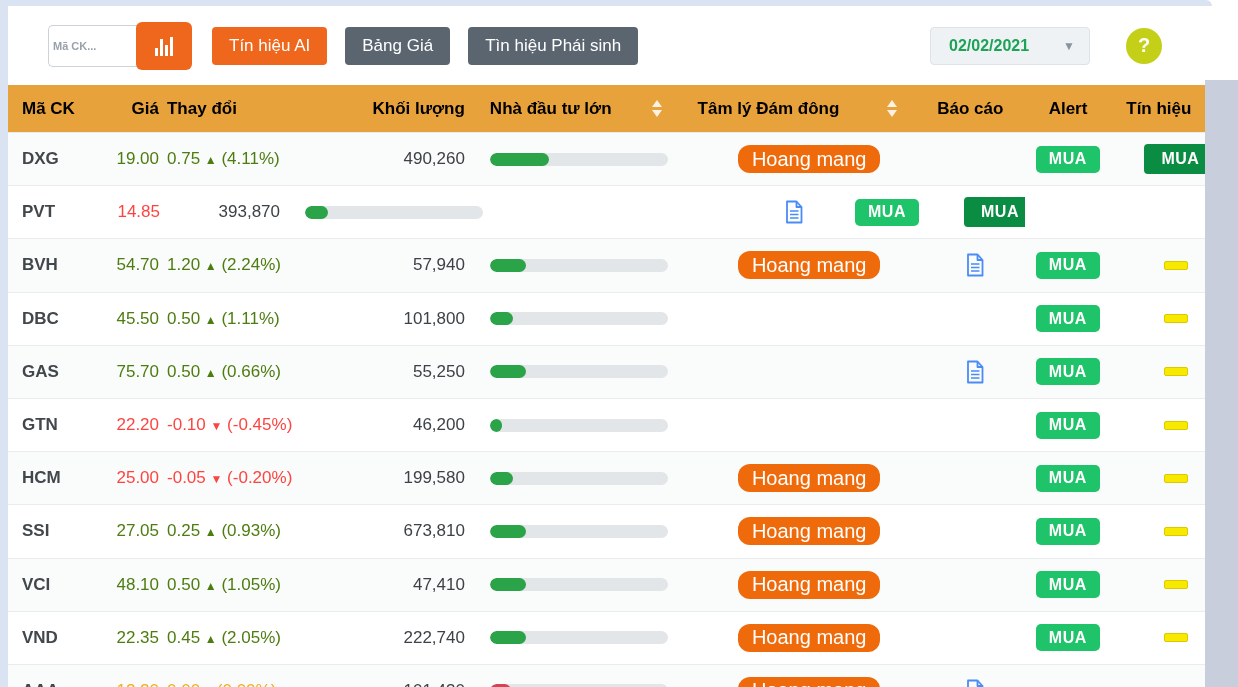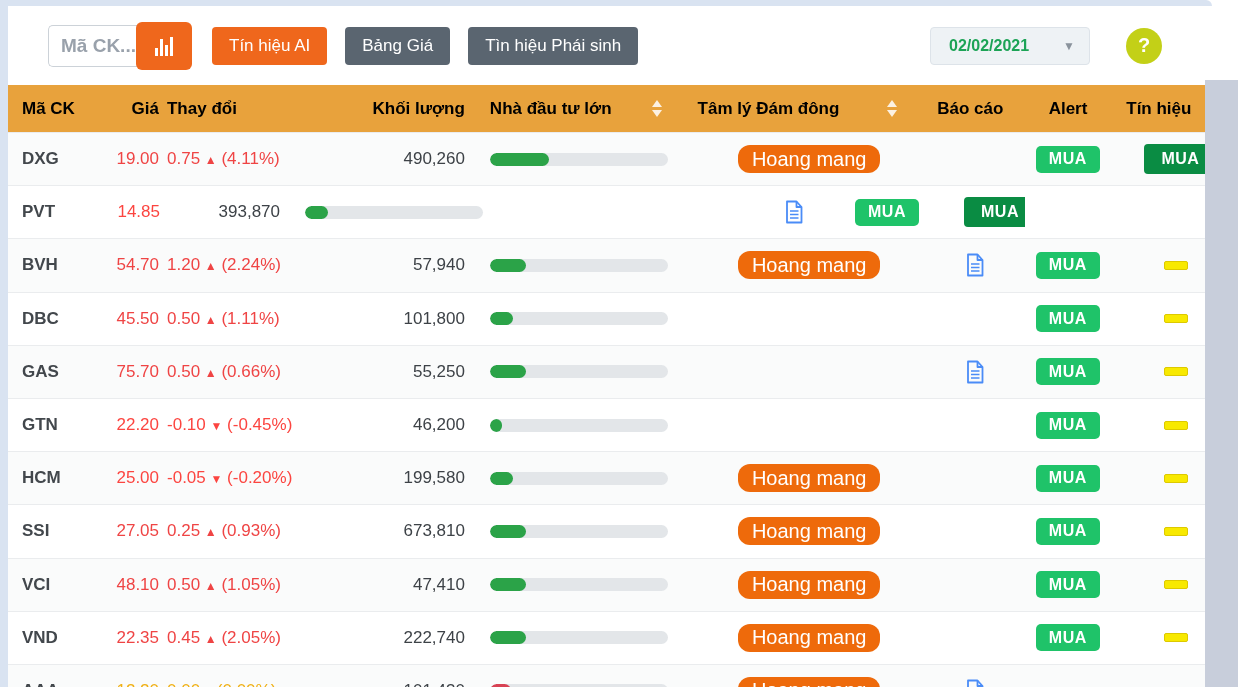--- a/index.html
+++ b/index.html
@@ -7,22 +7,22 @@
   body { font-family:"Liberation Sans", sans-serif; background:#ffffff; position:relative; }
 
   .edge-left { position:absolute; left:0; top:0; width:8px; height:687px; background:#d9e3f1; z-index:6; }
   .edge-top  { position:absolute; left:0; top:0; width:1212px; height:6px; background:#d9e3f1; border-top-right-radius:6px; z-index:6; }
 
   
   .topbar { position:absolute; left:8px; top:6px; width:1230px; height:79px; background:#fff;
             display:flex; align-items:center; padding-left:40px; }
   .search-group { display:flex; align-items:center; }
   .search-input { width:90px; height:42px; border:1px solid #ccd2d8; border-right:none;
-                  border-radius:5px 0 0 5px; padding-left:12px; font-family:"Liberation Sans",sans-serif;
-                  font-size:19px; font-weight:bold; color:#7f1d1d; outline:none; }
+                  border-radius:5px 0 0 5px; padding-left:4px; font-family:"Liberation Sans",sans-serif;
+                  font-size:11px; font-weight:bold; color:#7f1d1d; outline:none; }
   .search-input::placeholder { color:#99a1ab; font-weight:bold; }
   .chart-btn { width:56px; height:48px; background:#ef671c; border:none; border-radius:6px;
                margin-left:-2px; cursor:pointer; display:flex; align-items:flex-end; justify-content:center;
                padding-bottom:14px; }
   .bars { display:flex; align-items:flex-end; gap:2px; }
   .bars i { display:block; width:3px; background:#fff; }
   .bars i:nth-child(1){height:8px;} .bars i:nth-child(2){height:17px;}
   .bars i:nth-child(3){height:11px;} .bars i:nth-child(4){height:19px;}
 
   .tb-btn { height:38px; border:none; border-radius:4px; color:#fff; font-size:17px;
@@ -67,21 +67,21 @@
 
   .sort { display:flex; flex-direction:column; gap:3px; cursor:pointer; }
   .sort .tu { width:0;height:0;border-left:5px solid transparent;border-right:5px solid transparent;
               border-bottom:7px solid rgba(255,255,255,.85);}
   .sort .td { width:0;height:0;border-left:5px solid transparent;border-right:5px solid transparent;
               border-top:7px solid rgba(255,255,255,.85);}
 
   .ticker { font-weight:bold; color:#42474c; font-size:17px; }
   .num { font-size:17px; }
   .num .arr { font-size:12px; }
-  .up   { color:#ef4444; }
+  .up   { color:#4d7c0f; }
   .down { color:#fc4540; }
   .flat { color:#f0b014; }
   .vol  { color:#3d4247; font-size:17px; }
 
   .track { width:178px; height:13px; background:#e3e6e9; border-radius:7px; overflow:hidden; }
   .fill  { height:100%; border-radius:7px; }
   .fill.green { background:#2ba348; }
   .fill.red   { background:#d84354; }
 
   .crowd { background:#ee6a0b; color:#fff; font-size:20px; height:28px; display:flex; align-items:center;

